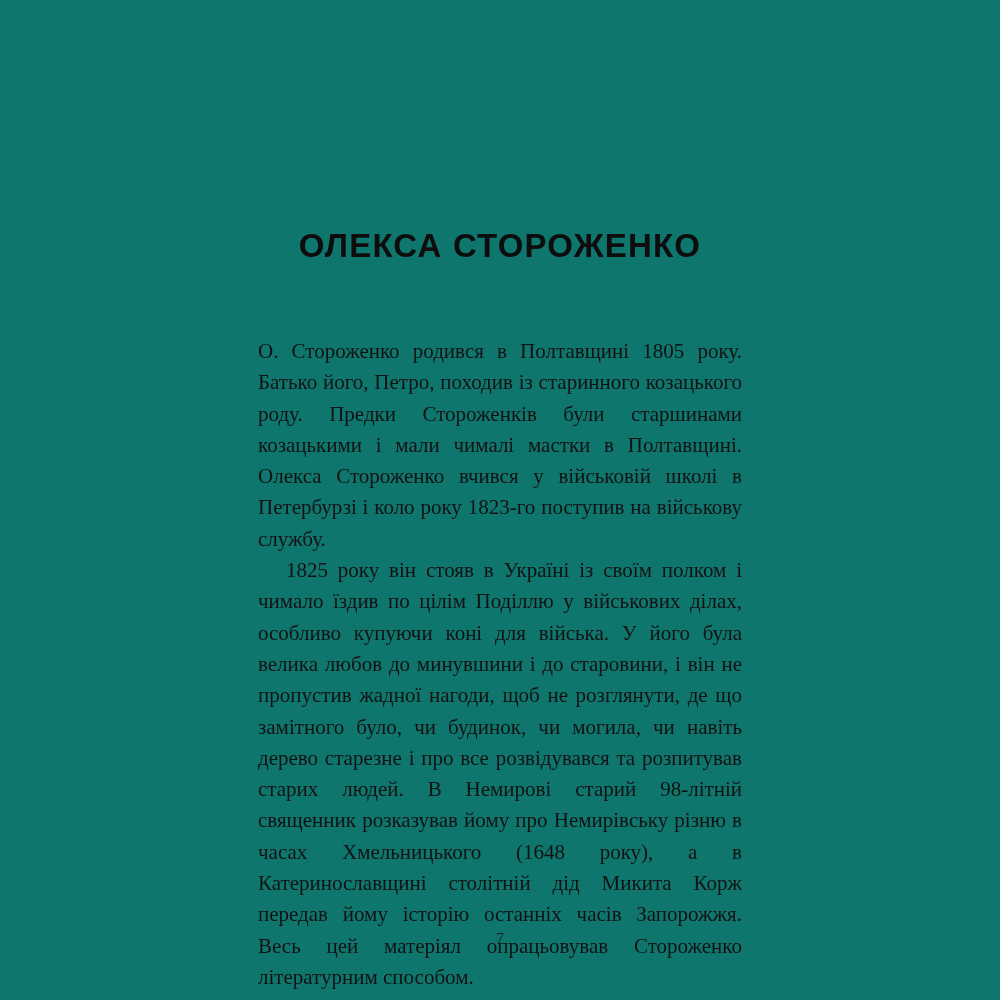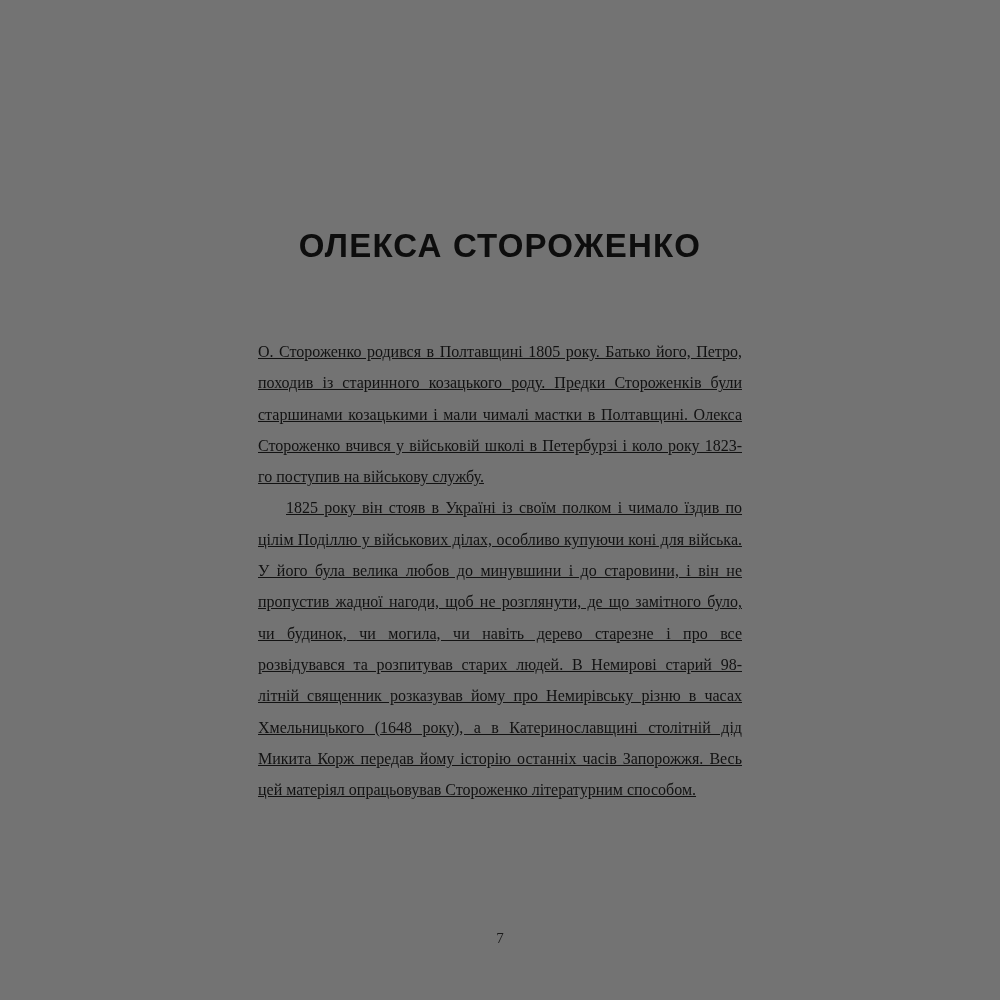--- a/index.html
+++ b/index.html
@@ -12,46 +12,45 @@
     background: #ffffff;
     font-family: "Liberation Serif", serif;
     color: #111111;
     overflow: hidden;
   }
   .page {
     position: relative;
     width: 1000px;
     height: 1000px;
     box-sizing: border-box;
-    background: #737373;
+    background: #0f766e;
   }
   .page-title {
     position: absolute;
     top: 205px;
     left: 0;
     width: 1000px;
     text-align: center;
     font-family: "Liberation Sans", sans-serif;
     font-weight: bold;
     font-size: 33px;
     letter-spacing: 1.2px;
     color: #0d0d0d;
   }
   .body-text {
     position: absolute;
     top: 336px;
     left: 258px;
     width: 484px;
-    font-size: 16px;
+    font-size: 21px;
     line-height: 31.3px;
     text-align: justify;
     text-justify: inter-word;
     color: #121212;
     hyphens: manual;
-    text-decoration: underline;
   }
   .body-text p {
     margin: 0;
     text-indent: 28px;
   }
   .body-text p.first {
     text-indent: 0;
   }
   .page-number {
     position: absolute;

